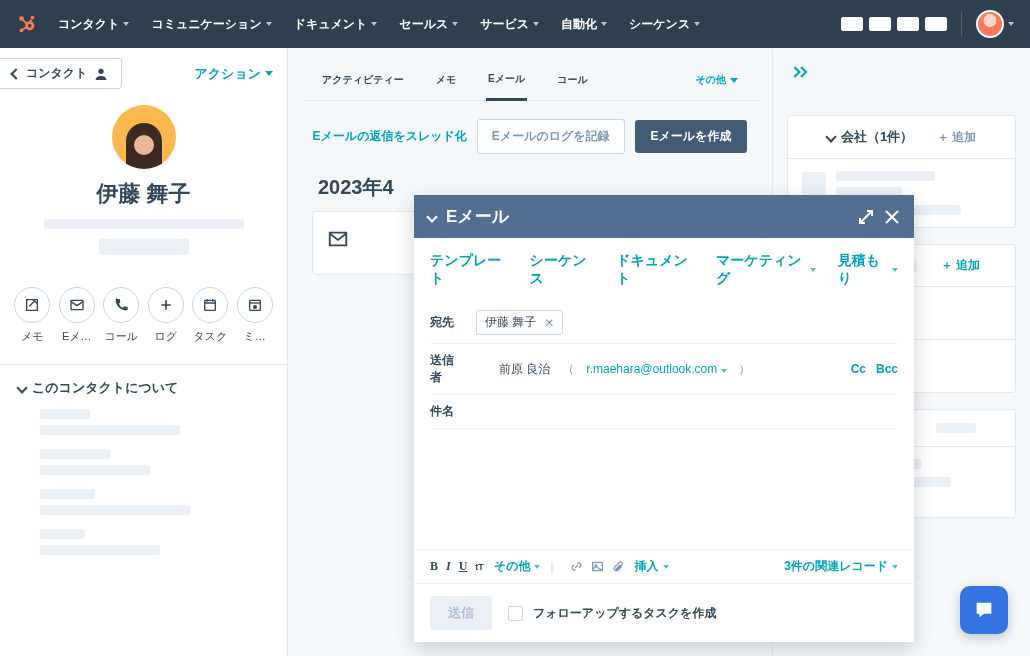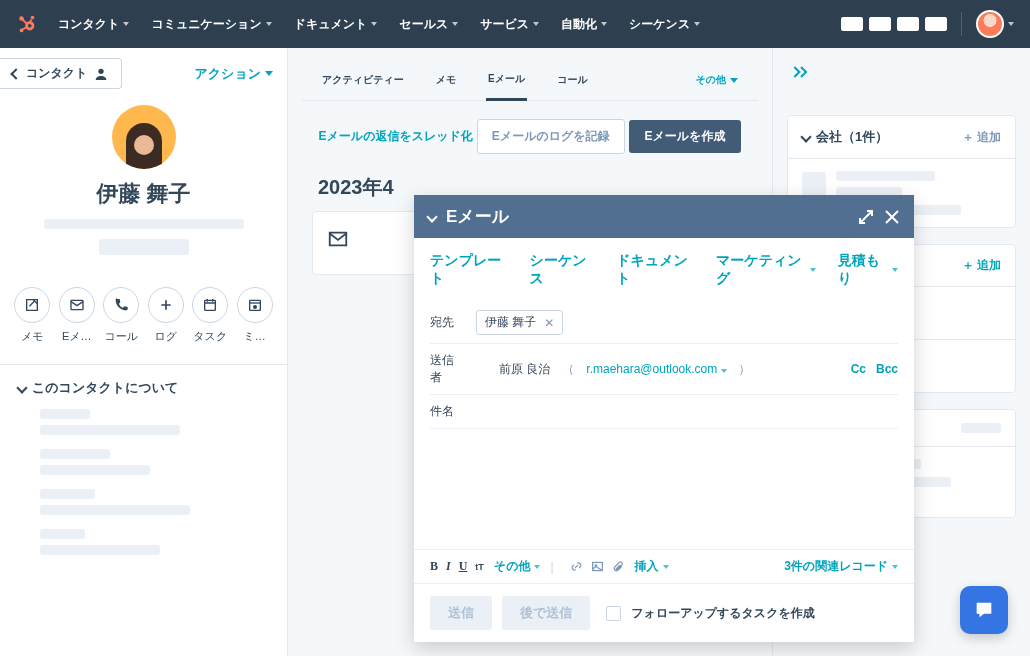--- a/index.html
+++ b/index.html
@@ -46,52 +46,52 @@
   .about-body { padding: 12px 40px; display: flex; flex-direction: column; gap: 14px; }
   .about-body .skel { height: 10px; }
   .about-body .row2 { display:flex; flex-direction:column; gap:6px;}
 
   
   .tabs { display: flex; align-items: center; gap: 28px; padding: 14px 18px 0; border-bottom: 1px solid #e5e9ee; position: relative; font-weight: 600;}
   .tab { padding: 10px 2px 12px; font-size: 10px; color: #33475b; cursor: pointer; }
   .tab.active { border-bottom: 3px solid #33475b; margin-bottom: -1px; }
   .tab-other { margin-left: auto; color: #00a4bd; display: flex; align-items: center; gap: 4px; }
 
-  .toolbar-row { display: flex; align-items: center; justify-content: center; gap: 4px; padding: 18px 0; }
+  .toolbar-row { display: flex; align-items: center; justify-content: center; gap: 10px; padding: 18px 0; }
   .thread-toggle { color: #00a4bd; font-weight: 600; font-size: 12px; display:flex; align-items:center; gap:6px; cursor:pointer;}
   .btn-outline { border: 1px solid #cbd6e2; background: #fff; color: #7c98b6; padding: 8px 14px; border-radius: 3px; font-size: 12px; cursor: pointer; font-weight:600;}
   .btn-dark { background: #425b76; color: #fff; padding: 8px 16px; border-radius: 3px; font-size: 12px; font-weight: 600; cursor: pointer; border:none;}
 
   .date-head { font-size: 20px; font-weight: 700; padding-left: 16px; margin-top: 2px;}
   .email-card { background: #fff; border: 1px solid #e5e9ee; border-radius: 4px; margin: 10px 10px 0; padding: 14px; display:flex; gap:12px; height: 64px;}
   .email-card svg{ width:22px; height:22px; color:#33475b; flex-shrink:0; margin-top:2px;}
 
   
   .right-top { padding: 16px 18px; }
   .expand-icon { color: #00a4bd; cursor:pointer; }
   .r-card { background:#fff; border:1px solid #e5e9ee; border-radius:4px; margin: 16px 14px 0; }
-  .r-card-head { display:flex; align-items:center; justify-content:space-between; padding: 12px 14px; font-weight:600; cursor:pointer;gap:24px;}
+  .r-card-head { display:flex; align-items:center; justify-content:center; padding: 12px 14px; font-weight:600; cursor:pointer;gap:24px;}
   .r-card-head .lhs{display:flex;align-items:center;gap:6px;}
   .add-link{color:#7c98b6; font-size:12px; display:flex; align-items:center; gap:3px; cursor:pointer; font-weight:600;}
   .add-link.teal{color:#00a4bd;}
   .r-card-body { border-top:1px solid #e5e9ee; padding: 12px 14px; display:flex; flex-direction:column; gap:8px;}
   .r-card-body .skel{height:10px;}
   .r-skel-sep{height:1px;background:#e5e9ee; margin:4px -14px;}
 
   
   .compose { position: absolute; left: 414px; top: 195px; width: 500px; background: #fff; border-radius: 4px 4px 0 0; box-shadow: 0 6px 20px rgba(0,0,0,0.18); display:flex; flex-direction:column; }
   .compose-head { background: #516f90; color: #fff; display:flex; align-items:center; padding: 10px 14px; gap:10px; font-weight:700; font-size:17px;}
   .compose-head .spacer{flex:1;}
   .compose-head .icn{cursor:pointer; width:16px; height:16px;}
   .compose-menus { display:flex; gap:22px; padding: 14px 16px 6px; font-size:14px; font-weight:700;}
   .compose-menus span{color:#00a4bd; cursor:pointer; display:flex; align-items:center; gap:4px;}
   .compose-body{ padding: 8px 16px 0; }
   .field-row{ display:flex; align-items:center; gap:12px; padding: 8px 0; border-bottom:1px solid #eaf0f6; font-size:12px;}
   .field-row:last-of-type{border-bottom:none;}
-  .field-row .lbl{ width:34px; color:#33475b; font-weight:400;}
+  .field-row .lbl{ width:34px; color:#33475b; font-weight:700;}
   .chip{ border:1px solid #cbd6e2; border-radius:3px; padding:3px 8px; display:inline-flex; align-items:center; gap:8px; font-size:12px;}
   .chip .x{cursor:pointer; color:#7c98b6;}
   .sender-name{color:#33475b;margin-left:23px;}
   .sender-email{color:#00a4bd;}
   .ccbcc{margin-left:auto; display:flex; gap:10px;}
   .ccbcc span{color:#00a4bd; cursor:pointer; font-weight:600;}
   .compose-editor{height:120px;}
   .compose-toolbar{display:flex; align-items:center; gap:10px; padding:8px 16px; border-top:1px solid #eaf0f6; font-size:12px;}
   .fmt{display:flex; gap:8px; align-items:center;}
   .fmt span{cursor:pointer; font-weight:700; font-family:serif;}
@@ -446,21 +446,20 @@
         <span>挿入</span>
         <span class="caret caret-sm"></span>
       </span>
     <span class="tb-link related">
         <span>3件の関連レコード</span>
         <span class="caret caret-sm"></span>
       </span>
   </div>
   <div class="compose-actions">
     <button class="btn-disabled">送信</button>
-    <button class="btn-disabled">後で送信</button>
     <div class="check"></div>
     <span class="follow-label">フォローアップするタスクを作成</span>
   </div>
 </div>
 
 <div class="chat-fab">
   <svg viewBox="0 0 24 24" fill="#fff">
       <path d="M4 4h16v12H12l-5 4v-4H4z"></path>
     </svg>
 </div>

